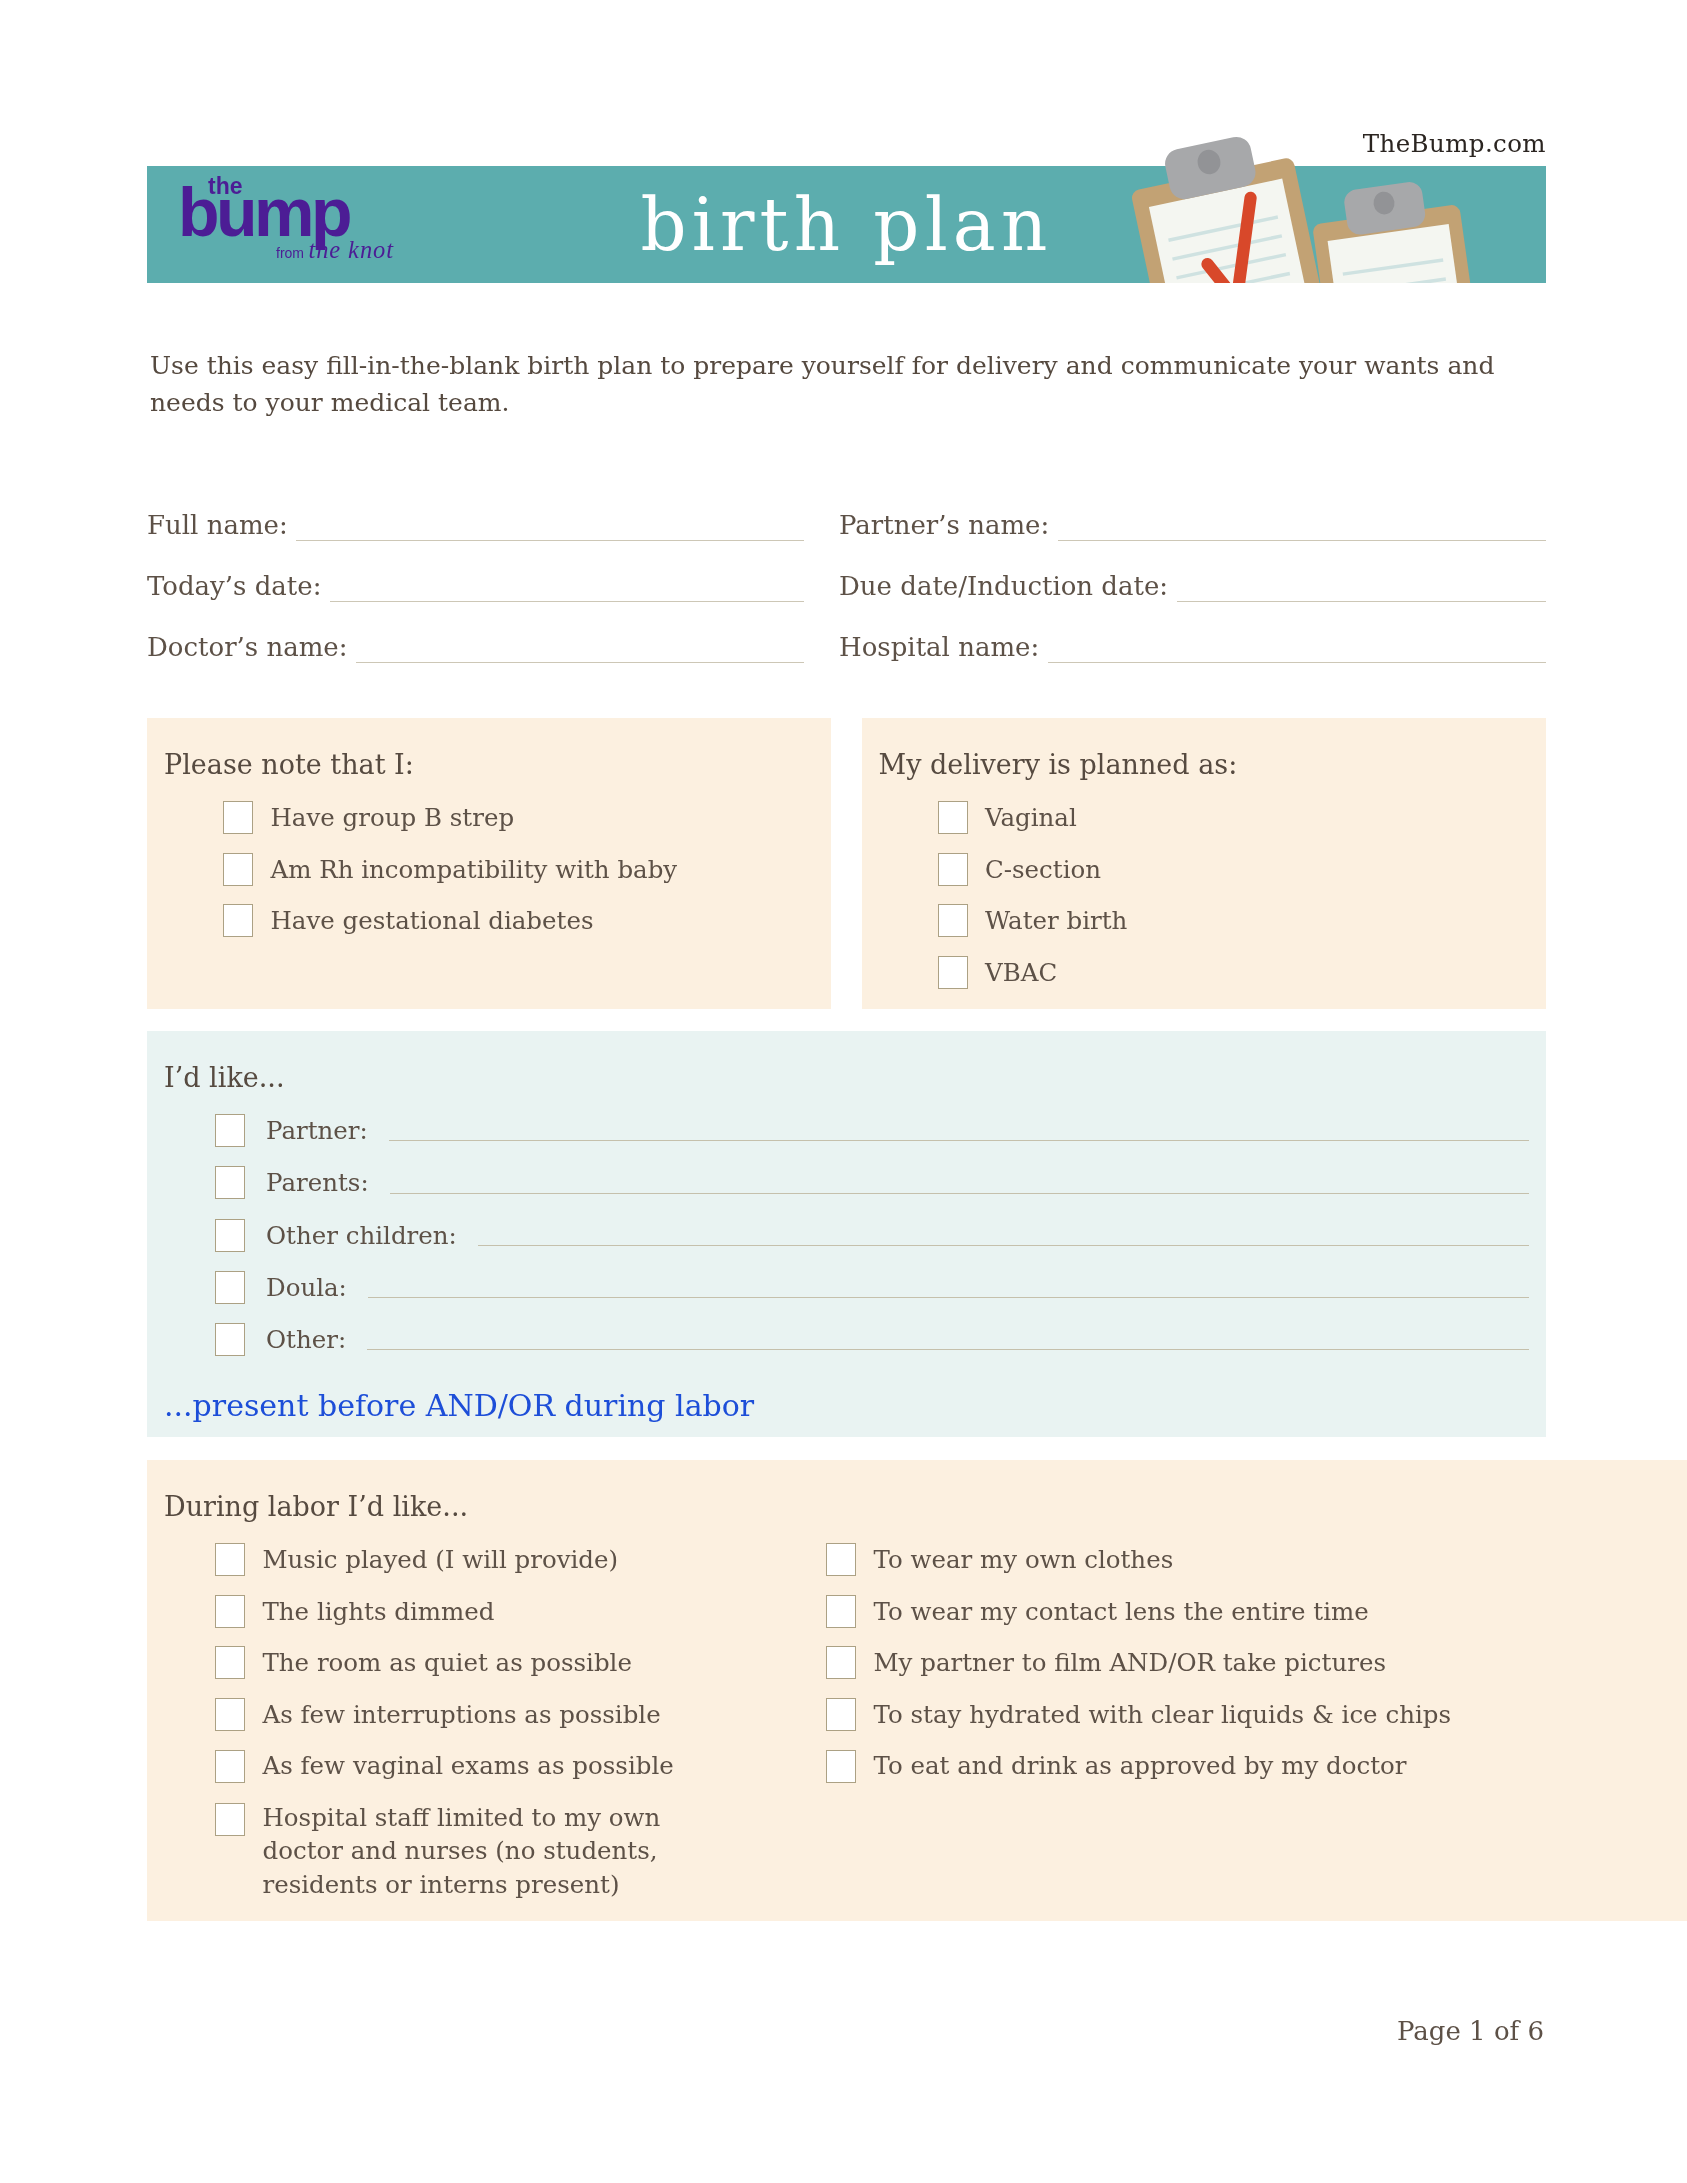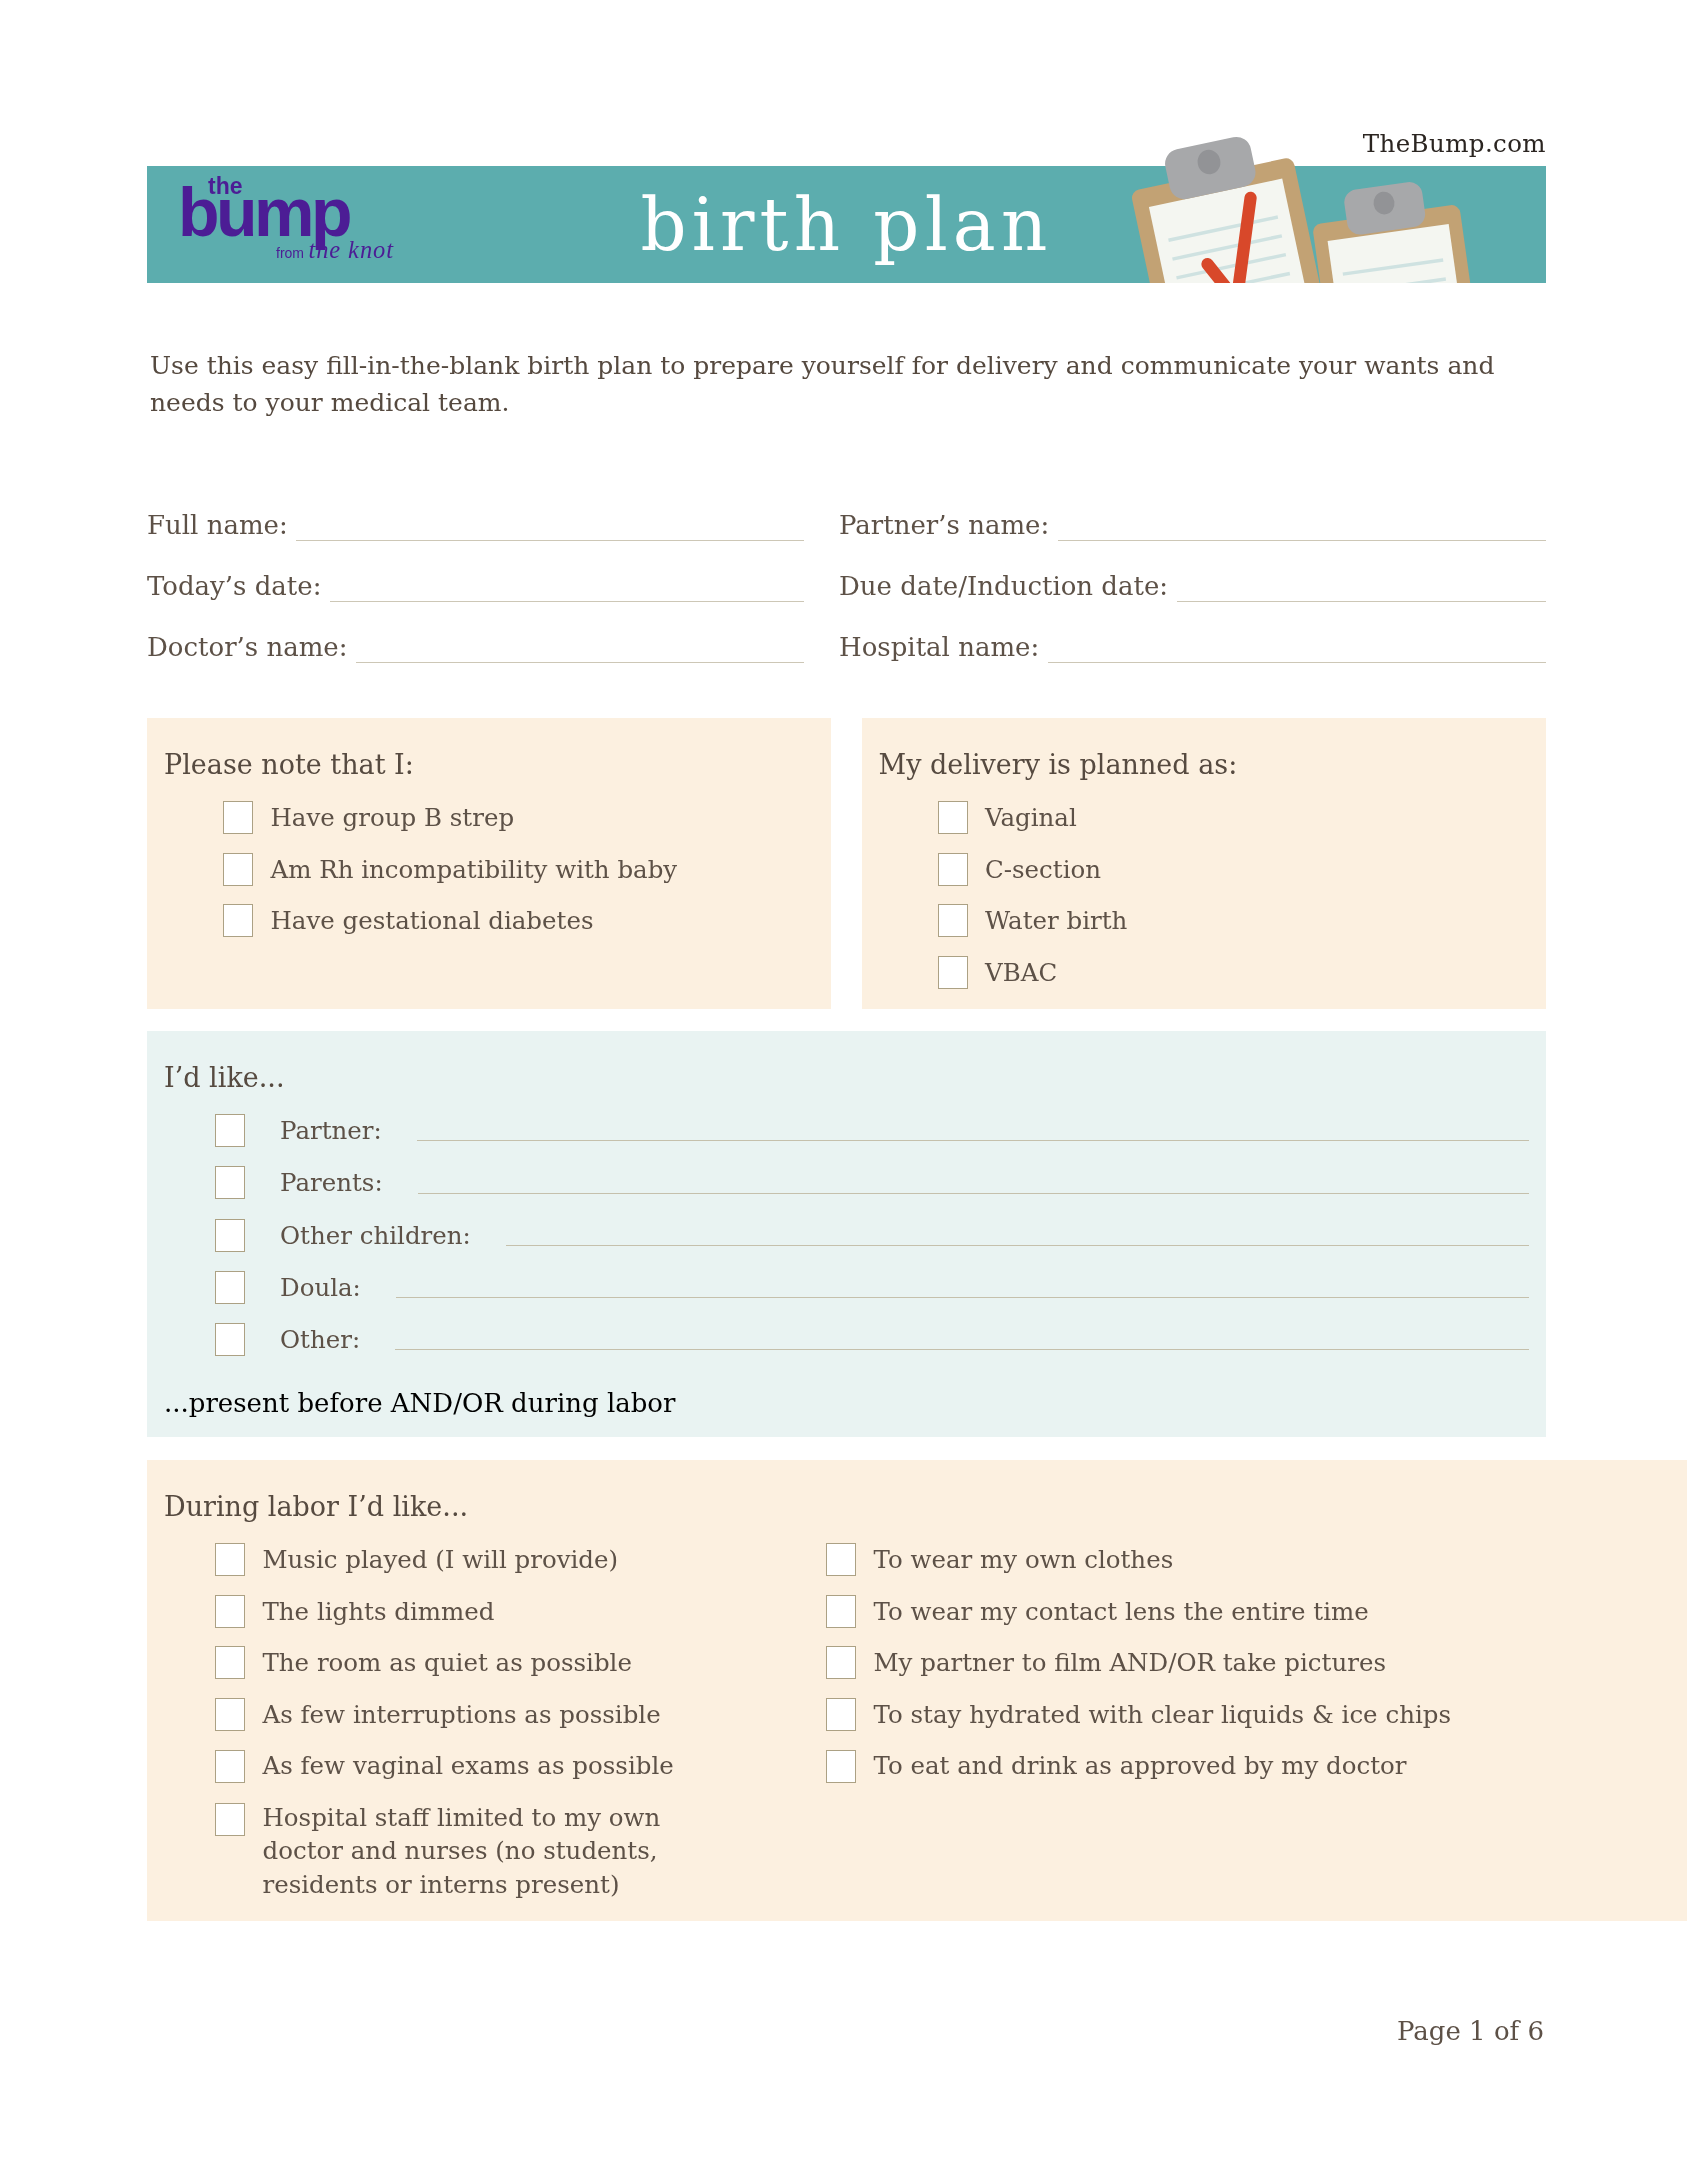--- a/index.html
+++ b/index.html
@@ -53,24 +53,24 @@
 
   .check-row { display:flex; align-items:center; gap:17.5px; margin:0 0 18.3px 59px; }
   .check-row.indent58 { margin-left:51px; }
   .check-row.no-indent { margin-left:0; }
   .check-row.multi { align-items:flex-start; }
   .check-row.multi .checkbox { margin-top:1.7px; }
   .checkbox { width:30px; height:33px; flex:none; background:#ffffff; border:1.7px solid #aca184; }
   .check-label { font-size:24.5px; color:#5d5147; line-height:1.36; }
   .check-label.wrap { max-width:454px; }
 
-  .fill-row { display:flex; align-items:center; gap:35px; margin:0 0 19px 51px;text-align:center; }
+  .fill-row { display:flex; align-items:center; gap:21px; margin:0 0 19px 51px;text-align:center; }
   .fill-row .fill-line { flex:1; border-bottom:1.7px solid #c5c0ac; height:0; align-self:flex-end; margin-bottom:6.1px; }
 
-  .idlike-footer { font-size:26px; color:#000000; margin:31px 0 0 0; }
+  .idlike-footer { font-size:30px; color:#1d4ed8; margin:31px 0 0 0; }
 
   .labor-cols { display:grid; grid-template-columns:662px 1fr; }
 
   
   .page-num { position:absolute; left:147px; top:2016px; width:1397px; text-align:right;
               font-size:26px; color:#5d5147; }
 </style>
 </head>
 <body>
 

